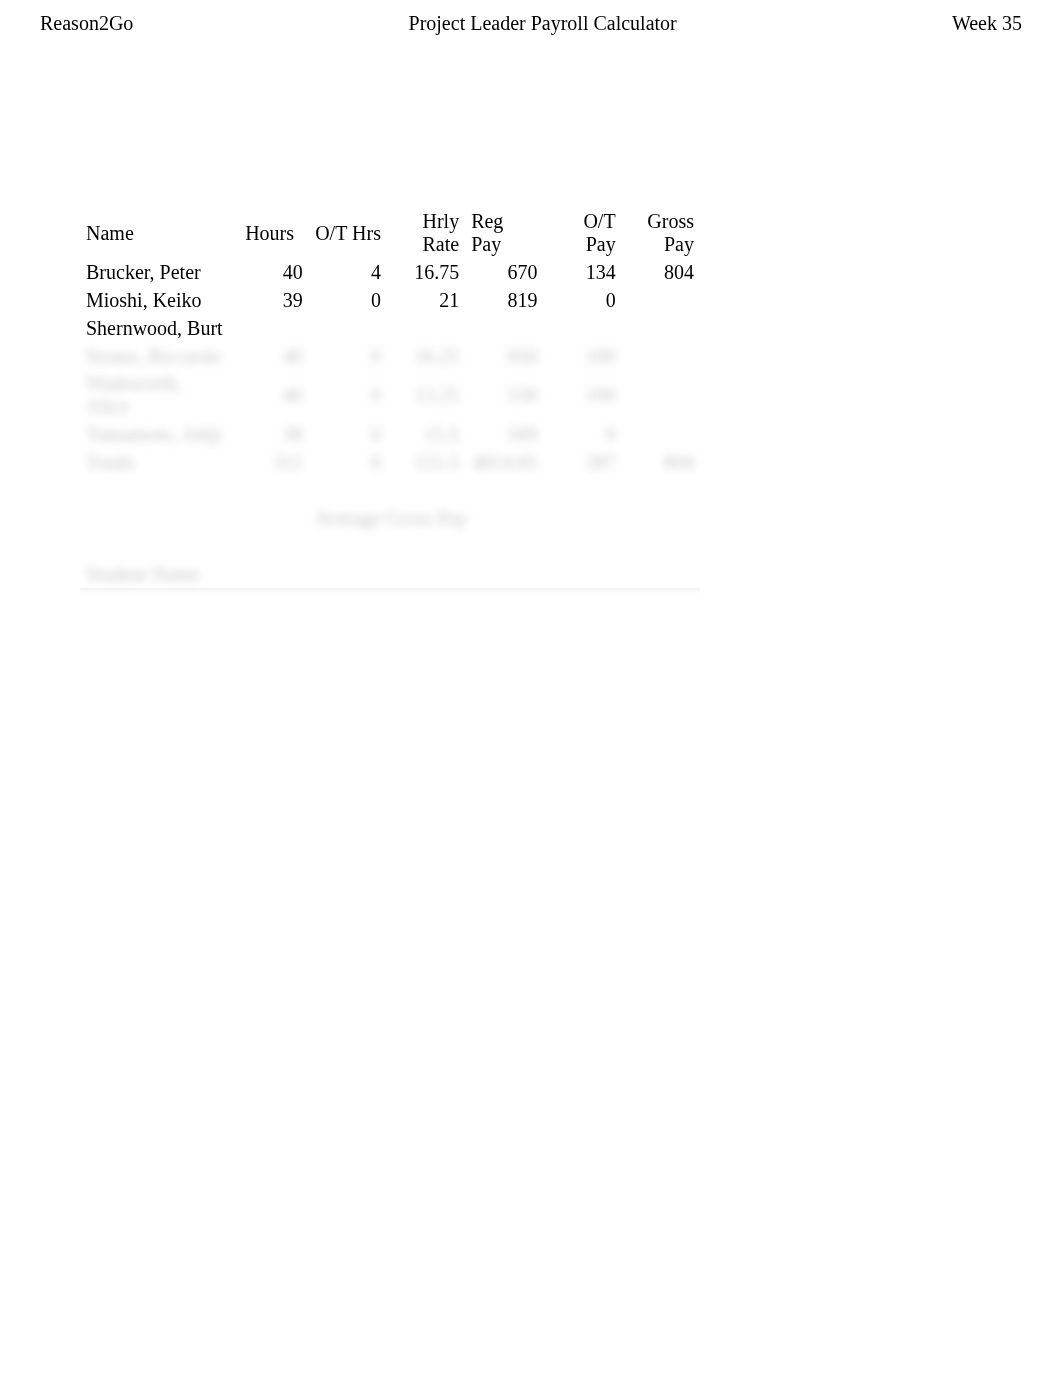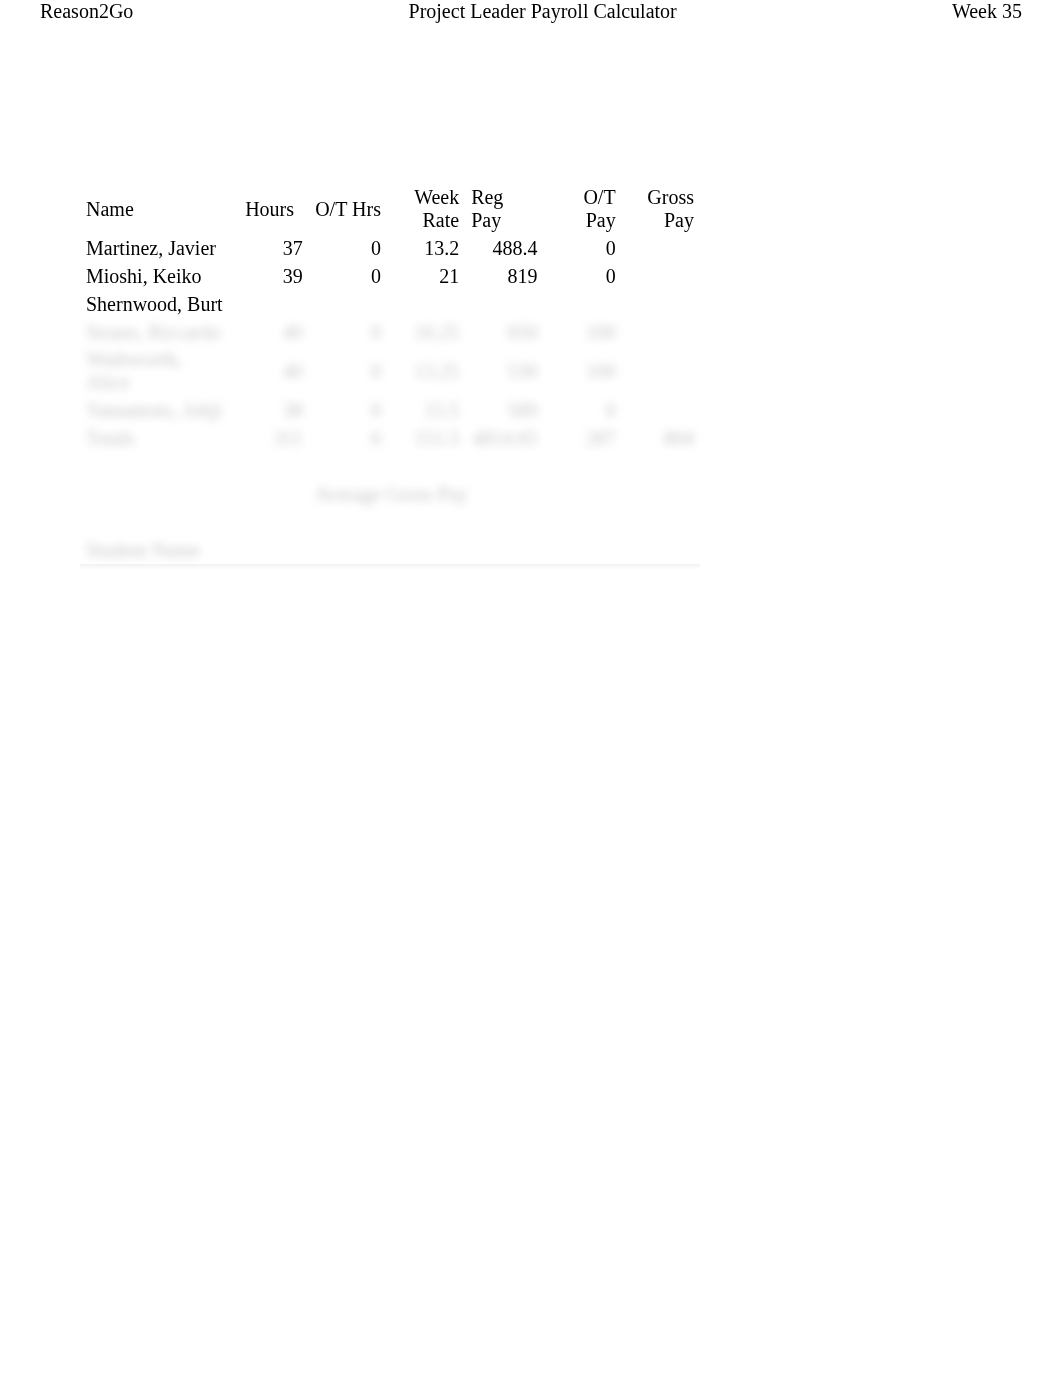--- a/index.html
+++ b/index.html
@@ -7,21 +7,21 @@
       padding: 0;
       font-family: "Times New Roman", Times, serif;
       font-size: 20px;
       color: #000;
       background: #fff;
       width: 1062px;
     }
     .header {
       display: flex;
       justify-content: space-between;
-      padding: 0 40px;
+      padding: 12px 40px;
       margin-top: 0;
       height: 30px;
       align-items: flex-start;
     }
     .header div {
       white-space: nowrap;
     }
     .sheet-wrap {
       margin: 70px 0 0 80px;
       width: 620px;
@@ -79,34 +79,34 @@
           <td colspan="7"></td>
         </tr>
       <tr class="spacer">
           <td colspan="7"></td>
         </tr>
 
       <tr class="hdr">
         <td class="col-name">Name</td>
         <td class="col-num" style="text-align:center;">Hours</td>
         <td class="col-num">O/T Hrs</td>
-        <td class="col-num">Week Rate</td>
+        <td class="col-num">Hrly Rate</td>
         <td class="col-num" style="text-align:left;">Reg Pay</td>
         <td class="col-num">O/T Pay</td>
         <td class="col-num">Gross Pay</td>
       </tr>
 
       <tr>
-        <td class="col-name">Martinez, Javier</td>
-        <td class="col-num">37</td>
-        <td class="col-num">0</td>
-        <td class="col-num">13.2</td>
-        <td class="col-num">488.4</td>
-        <td class="col-num">0</td>
-        <td class="col-num"></td>
+        <td class="col-name">Brucker, Peter</td>
+        <td class="col-num">40</td>
+        <td class="col-num">4</td>
+        <td class="col-num">16.75</td>
+        <td class="col-num">670</td>
+        <td class="col-num">134</td>
+        <td class="col-num">804</td>
       </tr>
       <tr>
         <td class="col-name">Mioshi, Keiko</td>
         <td class="col-num">39</td>
         <td class="col-num">0</td>
         <td class="col-num">21</td>
         <td class="col-num">819</td>
         <td class="col-num">0</td>
         <td class="col-num"></td>
       </tr>

